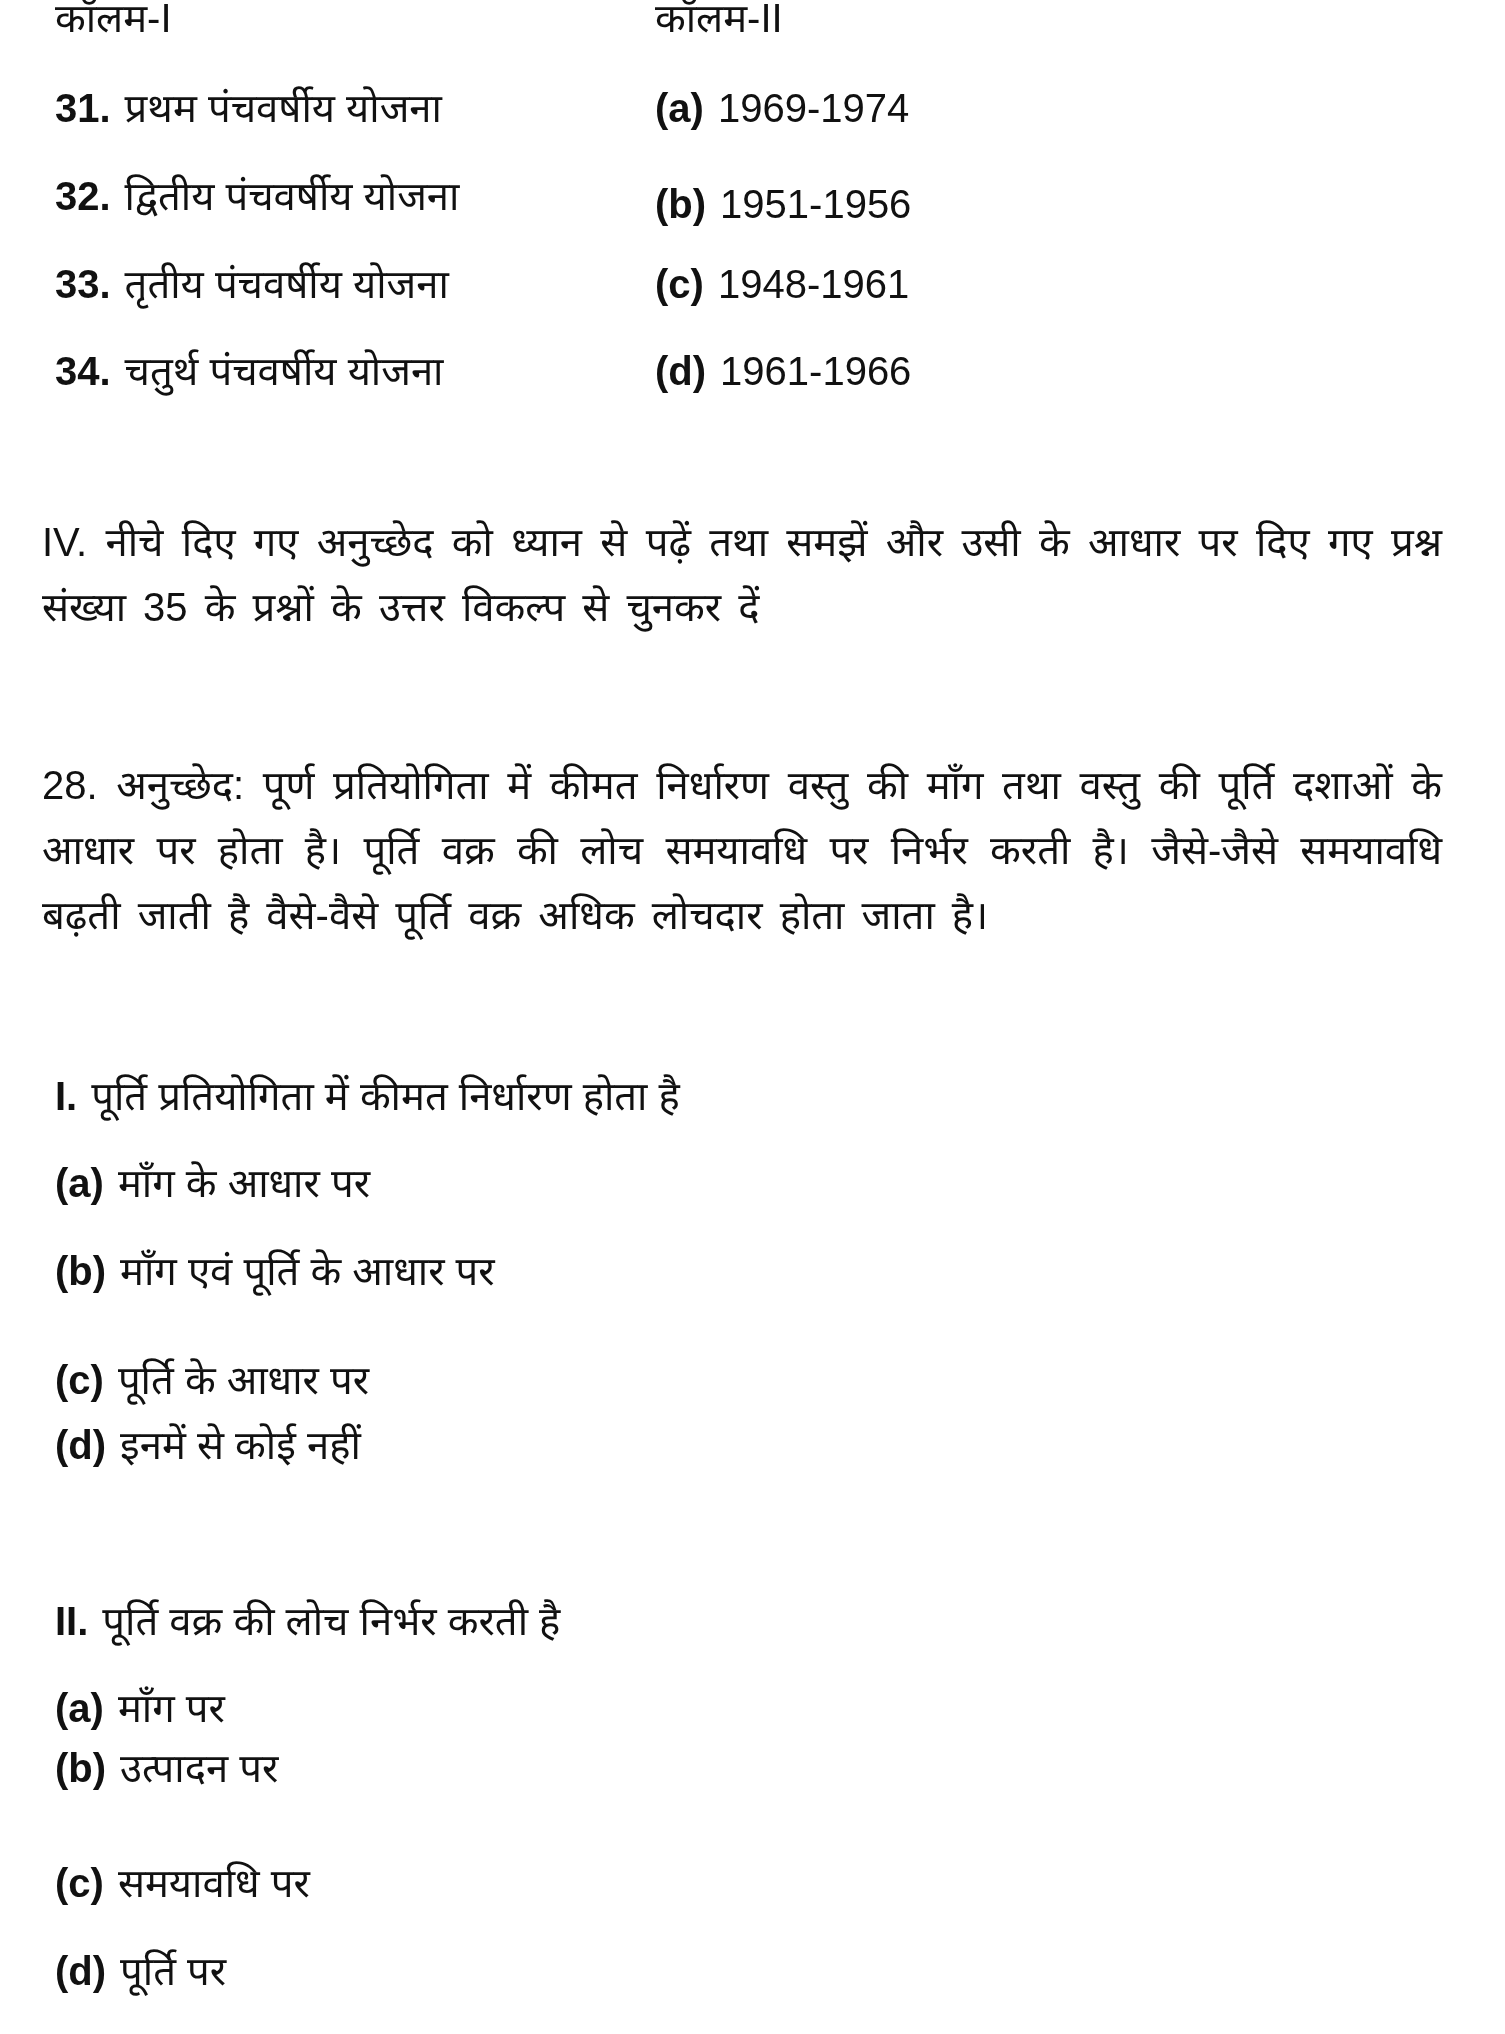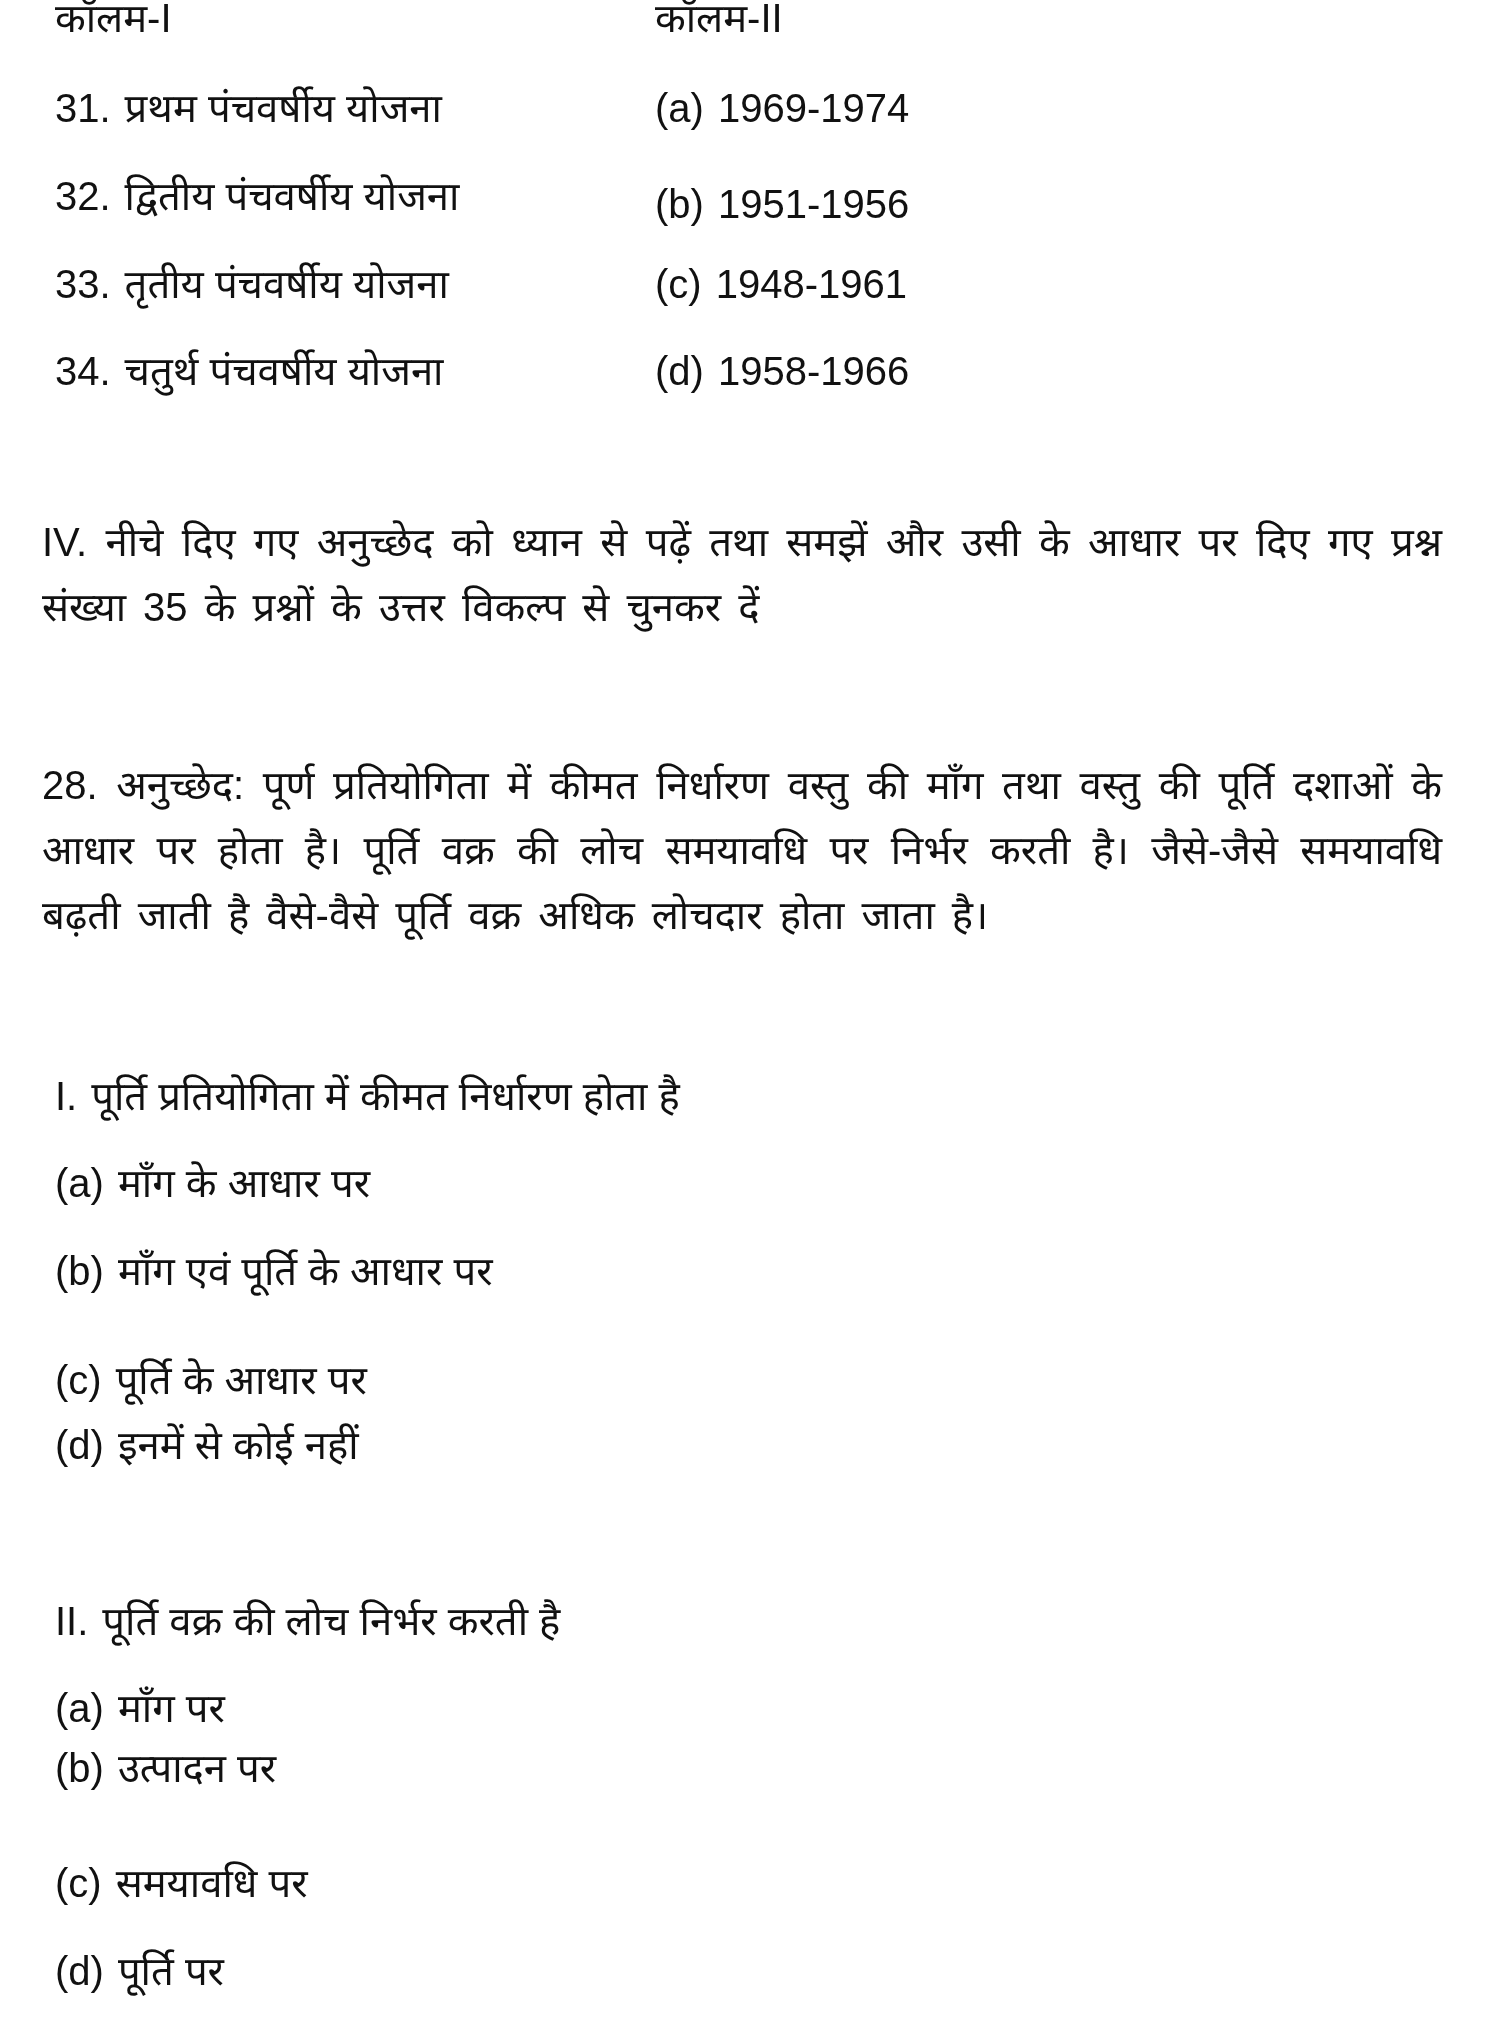--- a/index.html
+++ b/index.html
@@ -3,40 +3,40 @@
   <meta charset="utf-8">
   <style>
     html, body { margin: 0; padding: 0; background: #ffffff; }
     body {
       width: 1505px; height: 2034px; overflow: hidden; position: relative;
       font-family: "Liberation Sans", "DejaVu Sans", sans-serif;
       color: #111111; font-size: 40px;
     }
     .ln { position: absolute; left: 55px; white-space: nowrap; line-height: 1; }
     .c2 { left: 655px; }
-    .num { margin-right: 14px; }
+    .num { margin-right: 14px; font-weight: bold; }
     .para { position: absolute; left: 42px; width: 1400px; line-height: 65px; text-align: justify; word-spacing: 6px; }
   </style>
 </head>
 <body>
 
 <div class="ln" style="top:-2px">कॉलम-I</div>
 <div class="ln c2" style="top:-2px">कॉलम-II</div>
 
 <div class="ln" style="top:88px"><span class="num">31.</span><span>प्रथम पंचवर्षीय योजना</span></div>
 <div class="ln c2" style="top:88px"><span class="num">(a)</span><span>1969-1974</span></div>
 
 <div class="ln" style="top:176px"><span class="num">32.</span><span>द्वितीय पंचवर्षीय योजना</span></div>
 <div class="ln c2" style="top:184px"><span class="num">(b)</span><span>1951-1956</span></div>
 
 <div class="ln" style="top:264px"><span class="num">33.</span><span>तृतीय पंचवर्षीय योजना</span></div>
 <div class="ln c2" style="top:264px"><span class="num">(c)</span><span>1948-1961</span></div>
 
 <div class="ln" style="top:351px"><span class="num">34.</span><span>चतुर्थ पंचवर्षीय योजना</span></div>
-<div class="ln c2" style="top:351px"><span class="num">(d)</span><span>1958-1966</span></div>
+<div class="ln c2" style="top:351px"><span class="num">(d)</span><span>1961-1966</span></div>
 
 <div class="para" style="top:510px"><span>IV.</span> <span>नीचे दिए गए अनुच्छेद को ध्यान से पढ़ें तथा समझें और उसी के आधार पर दिए गए प्रश्न संख्या 35 के प्रश्नों के उत्तर विकल्प से चुनकर दें</span></div>
 
 <div class="para" style="top:753px"><span>28. अनुच्छेद:</span> <span>पूर्ण प्रतियोगिता में कीमत निर्धारण वस्तु की माँग तथा वस्तु की पूर्ति दशाओं के आधार पर होता है। पूर्ति वक्र की लोच समयावधि पर निर्भर करती है। जैसे-जैसे समयावधि बढ़ती जाती है वैसे-वैसे पूर्ति वक्र अधिक लोचदार होता जाता है।</span></div>
 
 <div class="ln" style="top:1076px"><span class="num">I.</span><span>पूर्ति प्रतियोगिता में कीमत निर्धारण होता है</span></div>
 <div class="ln" style="top:1163px"><span class="num">(a)</span><span>माँग के आधार पर</span></div>
 <div class="ln" style="top:1251px"><span class="num">(b)</span><span>माँग एवं पूर्ति के आधार पर</span></div>
 <div class="ln" style="top:1360px"><span class="num">(c)</span><span>पूर्ति के आधार पर</span></div>
 <div class="ln" style="top:1425px"><span class="num">(d)</span><span>इनमें से कोई नहीं</span></div>

